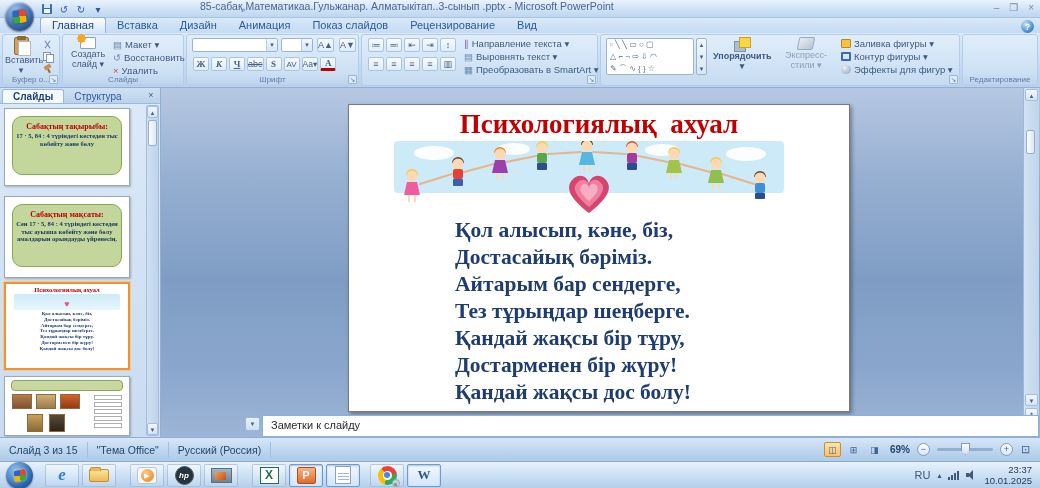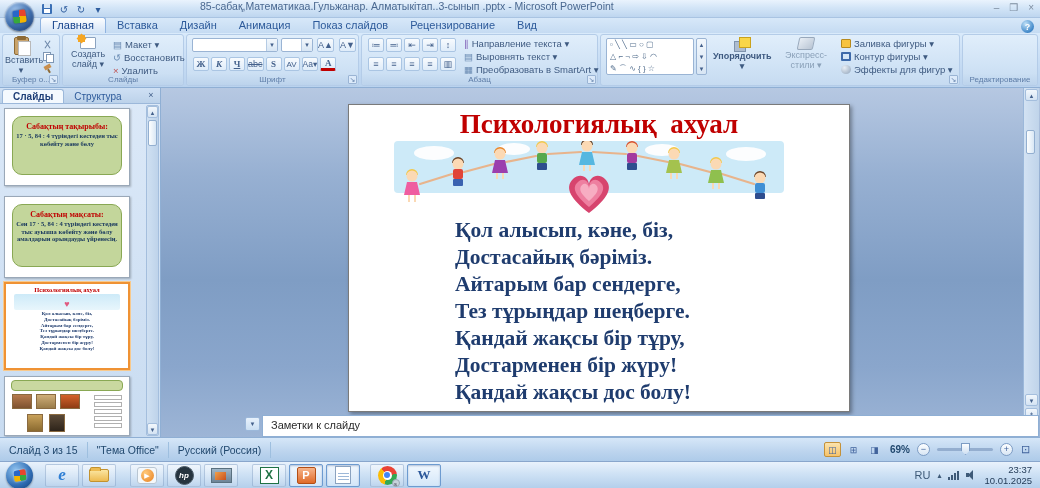--- a/index.html
+++ b/index.html
@@ -340,21 +340,20 @@
         </div>
       <div class="rlbl">
           <span style="color:#6b8cb3">▤</span>
           <span>Выровнять текст ▾</span>
         </div>
       <div class="rlbl">
           <span style="color:#6b8cb3">▦</span>
           <span>Преобразовать в SmartArt ▾</span>
         </div>
     </div>
-    <div class="glabel">Абзац</div>
     <div class="launch">↘</div>
   </div>
 
   <div class="grp" style="left:600px;width:360px">
     <div class="shapes-box">
       <div>▫ ╲ ╲ ▭ ○ ▢</div>
       <div>△ ⌐ ¬ ⇨ ⇩ ◠</div>
       <div>✎ ⌒ ∿ { } ☆</div>
     </div>
     <div class="shapes-scroll">

